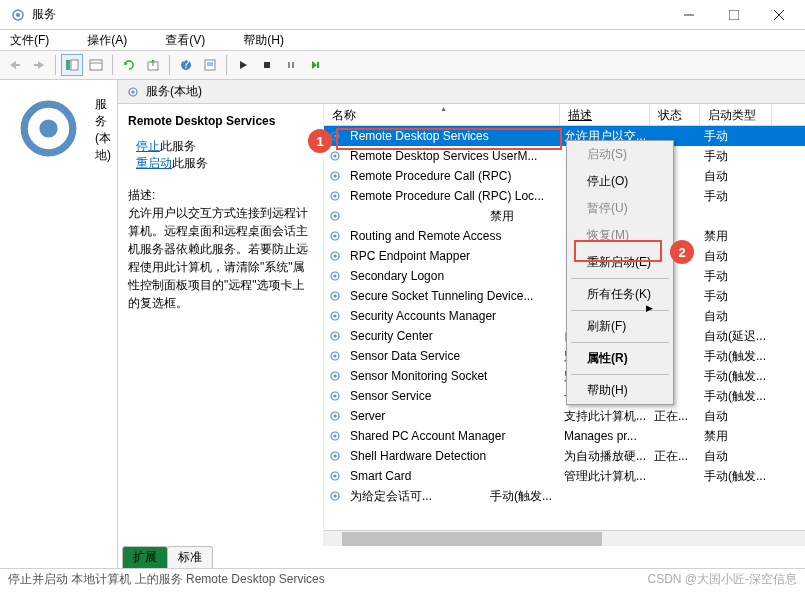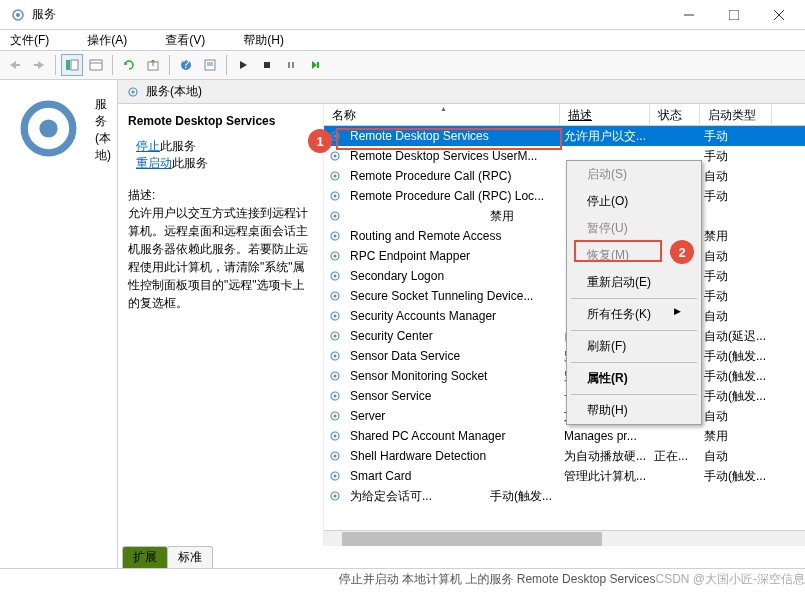--- a/index.html
+++ b/index.html
@@ -50,25 +50,25 @@
     .row .cell-name { width: 214px; }
     .row .cell-desc { width: 90px; }
     .row .cell-state { width: 50px; }
     .row .cell-start { width: 72px; }
     
     .scrollbar-h { height: 16px; background: #f0f0f0; border-top: 1px solid #d0d0d0; display: flex; }
     .scrollbar-h .thumb { width: 260px; height: 14px; background: #c0c0c0; margin: 1px; margin-left: 18px; }
     
     .tabs { height: 22px; display: flex; align-items: flex-end; padding-left: 4px; }
     .tab { padding: 2px 10px; border: 1px solid #c0c0c0; border-bottom: none; background: #f5f5f5; border-radius: 3px 3px 0 0; margin-right: -1px; }
-    .tab.active { background: #4d7c0f; }
-    
-    .statusbar { height: 22px; border-top: 1px solid #d0d0d0; padding: 3px 0; display: flex; justify-content: flex-end; align-items: center; color: #555; }
-    
-    .context-menu { position: absolute; left: 566px; top: 160px; width: 136px; background: #f0f0f0; border: 1px solid #a0a0a0; box-shadow: 2px 2px 4px rgba(0,0,0,0.3); z-index: 100; }
+    .tab.active { background: #15803d; }
+    
+    .statusbar { height: 22px; border-top: 1px solid #d0d0d0; padding: 3px 8px; display: flex; justify-content: space-between; align-items: center; color: #555; }
+    
+    .context-menu { position: absolute; left: 566px; top: 140px; width: 108px; background: #f0f0f0; border: 1px solid #a0a0a0; box-shadow: 2px 2px 4px rgba(0,0,0,0.3); z-index: 100; }
     .context-menu .menu-item { padding: 5px 20px; }
     .context-menu .menu-item.disabled { color: #888; }
     .context-menu .menu-sep { height: 1px; background: #c0c0c0; margin: 2px 4px; }
     .context-menu .arrow { float: right; font-size: 9px; }
     
     .marker { position: absolute; width: 24px; height: 24px; border-radius: 50%; background: #e74c3c; color: #fff; display: flex; align-items: center; justify-content: center; font-weight: bold; font-size: 13px; z-index: 200; }
     .red-box { position: absolute; border: 2px solid #e74c3c; z-index: 150; }
     
     .gear-icon svg, .gear svg { width: 100%; height: 100%; }
     .disabled-arrow { opacity: 0.4; }

